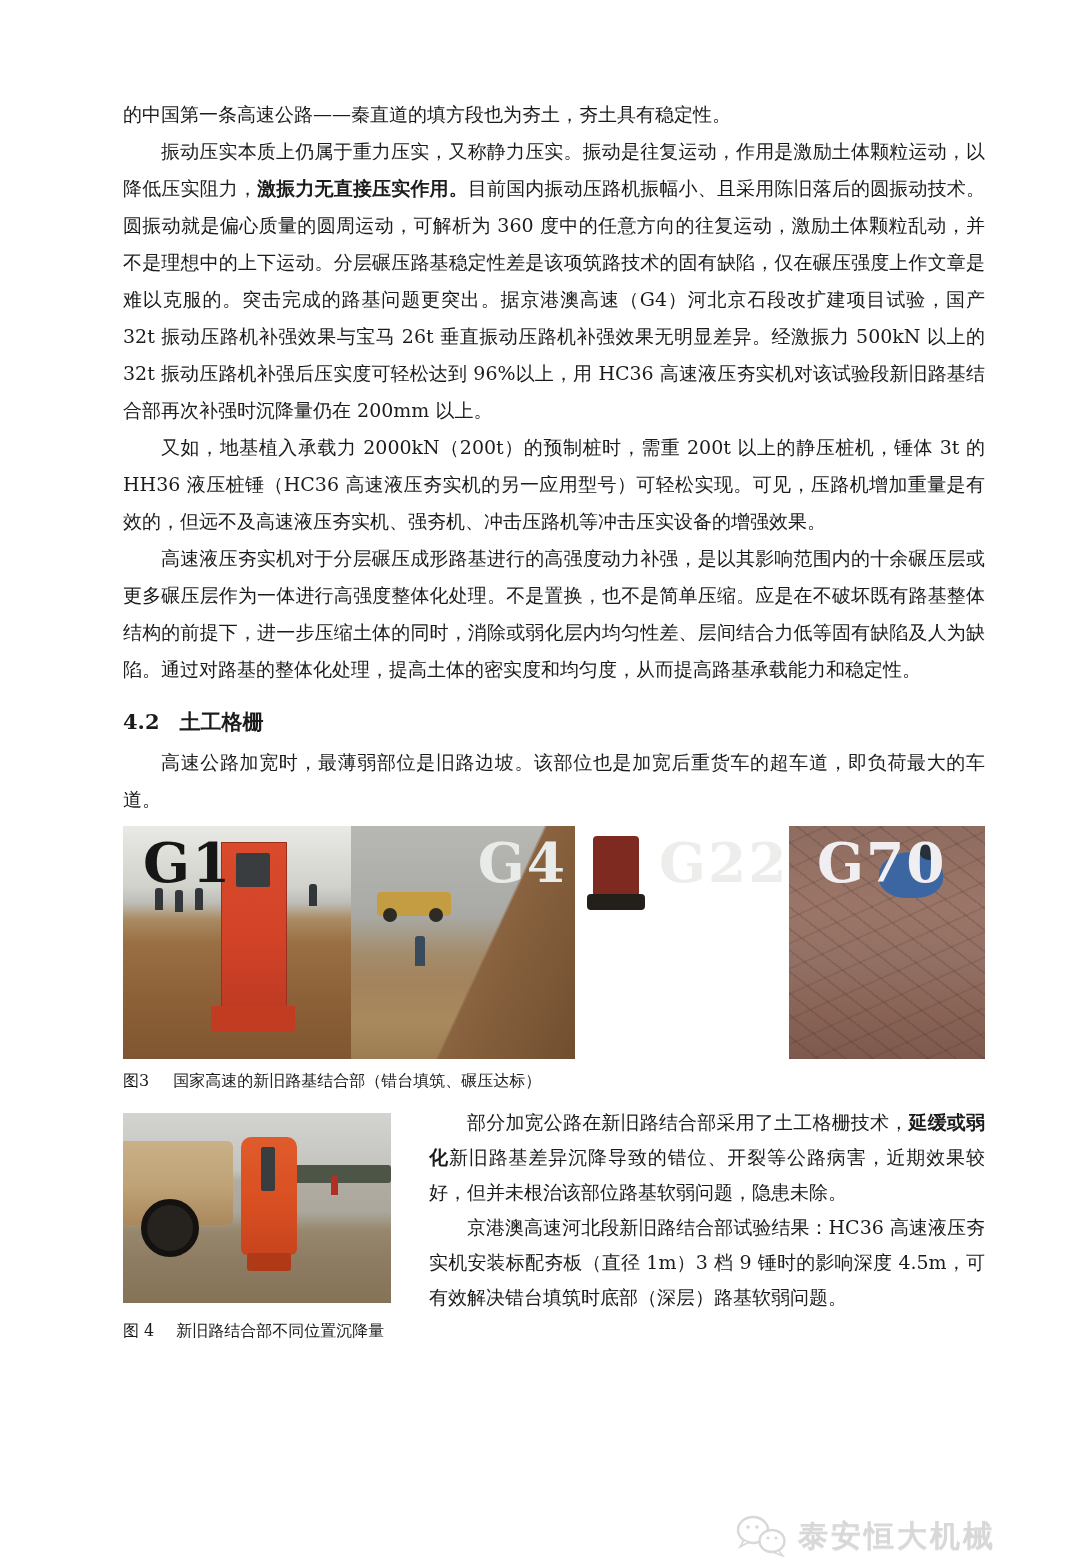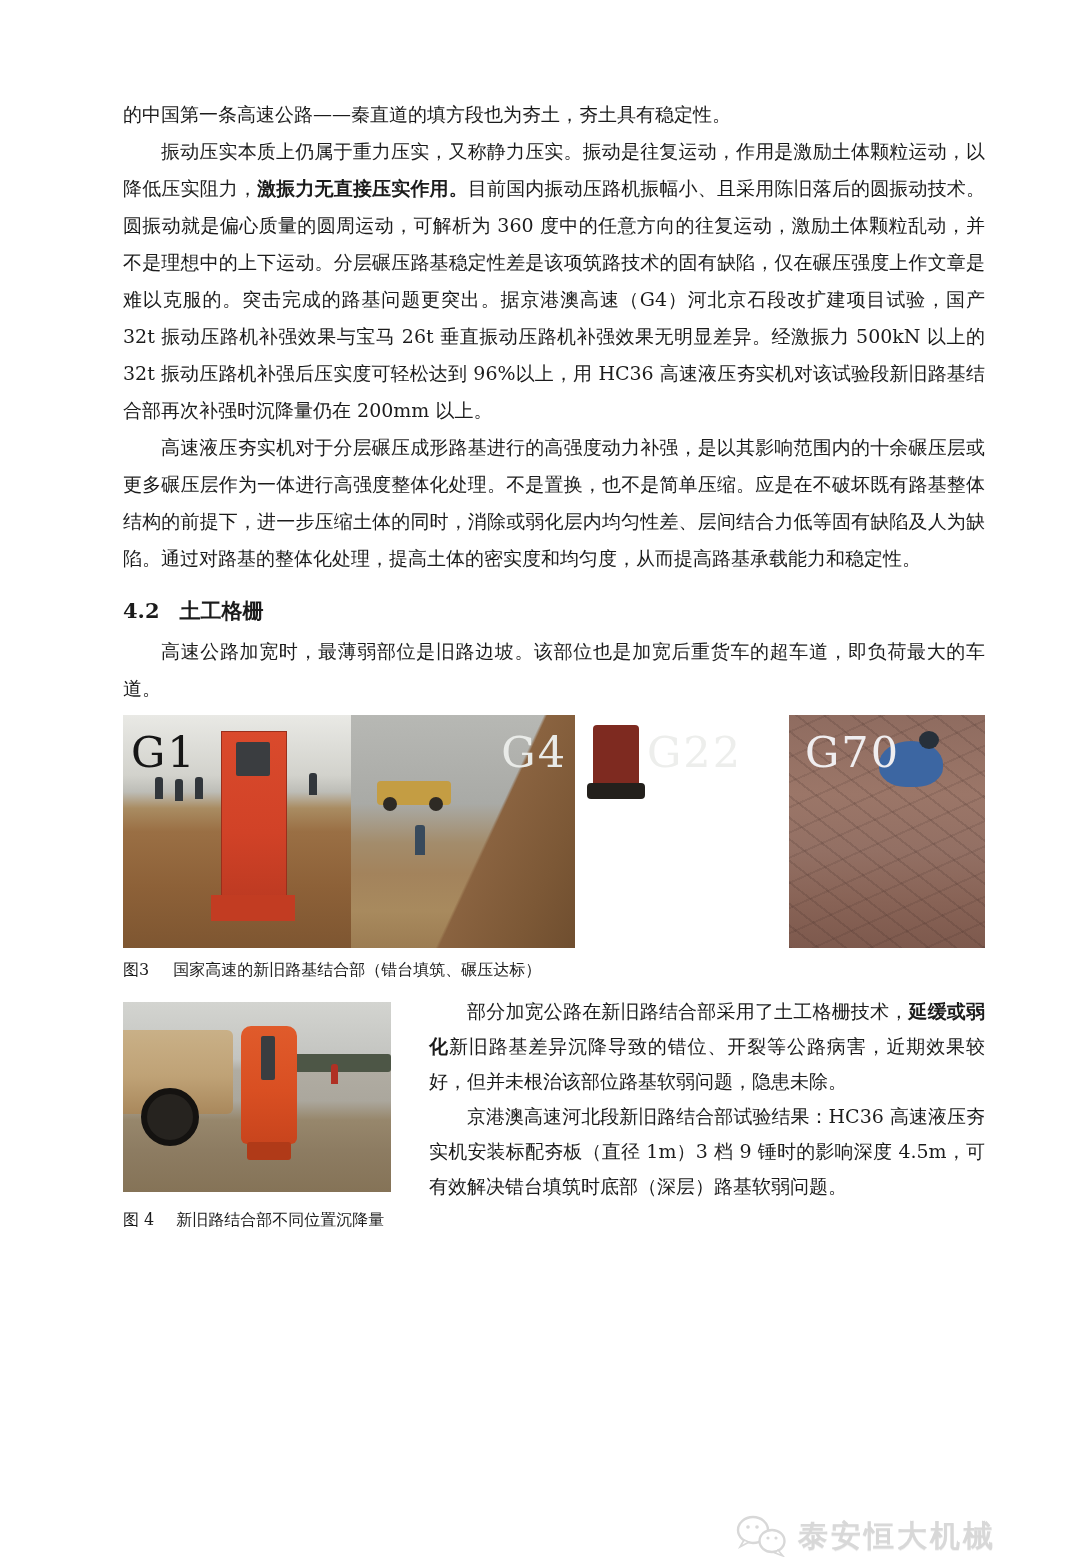--- a/index.html
+++ b/index.html
@@ -15,22 +15,22 @@
   }
   p{margin:0;text-align:justify;}
   .indent{text-indent:2em;}
   b{font-weight:bold;}
   h2.section{font-size:21px;line-height:40px;font-weight:bold;margin:14px 0 2px 0;}
   h2.section .sec-no{margin-right:20px;}
 
   
   .photo-strip{display:flex;width:862px;height:233px;margin-top:8px;}
   .panel{position:relative;overflow:hidden;}
-  .panel-label{position:absolute;font-family:"DejaVu Serif",serif;font-weight:normal;
-               font-size:43px;line-height:70px;letter-spacing:2px;z-index:5;}
+  .panel-label{position:absolute;font-family:"DejaVu Serif",serif;font-weight:bold;
+               font-size:55px;line-height:70px;letter-spacing:2px;z-index:5;margin-left:12px;}
   .panel.g1{width:228px;background:
     linear-gradient(180deg,#e9e9e5 0%,#d2d2cc 26%,#bdbdb7 33%,#a98c62 40%,#9a6f44 50%,#8d6138 74%,#7e5631 100%);}
   .panel.g1 .panel-label{left:8px;top:2px;color:#161616;}
   .panel.g4{width:224px;background:
     linear-gradient(115deg,rgba(0,0,0,0) 58%,#8a6340 59%,#7c5836 82%,#6f4e2f 100%),
     linear-gradient(180deg,#b7b8b4 0%,#a9aaa6 38%,#a38c6b 55%,#a3835c 68%,#a88a5e 84%,#9c7c52 100%);}
   .panel.g4 .panel-label{right:8px;top:2px;color:#e9ebe8;}
   .panel.g22{width:214px;background:
     radial-gradient(circle 15px at 14% 83%,#d9d3c1 62%,rgba(0,0,0,0) 64%),
     radial-gradient(circle 12px at 24% 62%,#cdc5b0 60%,rgba(0,0,0,0) 63%),
@@ -96,20 +96,21 @@
 </style>
 </head>
 <body>
 
 <div class="page">
 
   <p><span>的中国第一条高速公路——秦直道的填方段也为夯土，夯土具有稳定性。</span></p>
 
   <p class="indent"><span>振动压实本质上仍属于重力压实，又称静力压实。振动是往复运动，作用是激励土体颗粒运动，以降低压实阻力，</span><b>激振力无直接压实作用。</b><span>目前国内振动压路机振幅小、且采用陈旧落后的圆振动技术。圆振动就是偏心质量的圆周运动，可解析为 360 度中的任意方向的往复运动，激励土体颗粒乱动，并不是理想中的上下运动。分层碾压路基稳定性差是该项筑路技术的固有缺陷，仅在碾压强度上作文章是难以克服的。突击完成的路基问题更突出。据京港澳高速（G4）河北京石段改扩建项目试验，国产 32t 振动压路机补强效果与宝马 26t 垂直振动压路机补强效果无明显差异。经激振力 500kN 以上的 32t 振动压路机补强后压实度可轻松达到 96%以上，用 HC36 高速液压夯实机对该试验段新旧路基结合部再次补强时沉降量仍在 200mm 以上。</span></p>
 
+  <p class="indent"><span>又如，地基植入承载力 2000kN（200t）的预制桩时，需重 200t 以上的静压桩机，锤体 3t 的 HH36 液压桩锤（HC36 高速液压夯实机的另一应用型号）可轻松实现。可见，压路机增加重量是有效的，但远不及高速液压夯实机、强夯机、冲击压路机等冲击压实设备的增强效果。</span></p>
 
   <p class="indent"><span>高速液压夯实机对于分层碾压成形路基进行的高强度动力补强，是以其影响范围内的十余碾压层或更多碾压层作为一体进行高强度整体化处理。不是置换，也不是简单压缩。应是在不破坏既有路基整体结构的前提下，进一步压缩土体的同时，消除或弱化层内均匀性差、层间结合力低等固有缺陷及人为缺陷。通过对路基的整体化处理，提高土体的密实度和均匀度，从而提高路基承载能力和稳定性。</span></p>
 
   <h2 class="section"><span class="sec-no">4.2</span><span>土工格栅</span></h2>
 
   <p class="indent"><span>高速公路加宽时，最薄弱部位是旧路边坡。该部位也是加宽后重货车的超车道，即负荷最大的车道。</span></p>
 
 
   <div class="photo-strip">
     <div class="panel g1">

